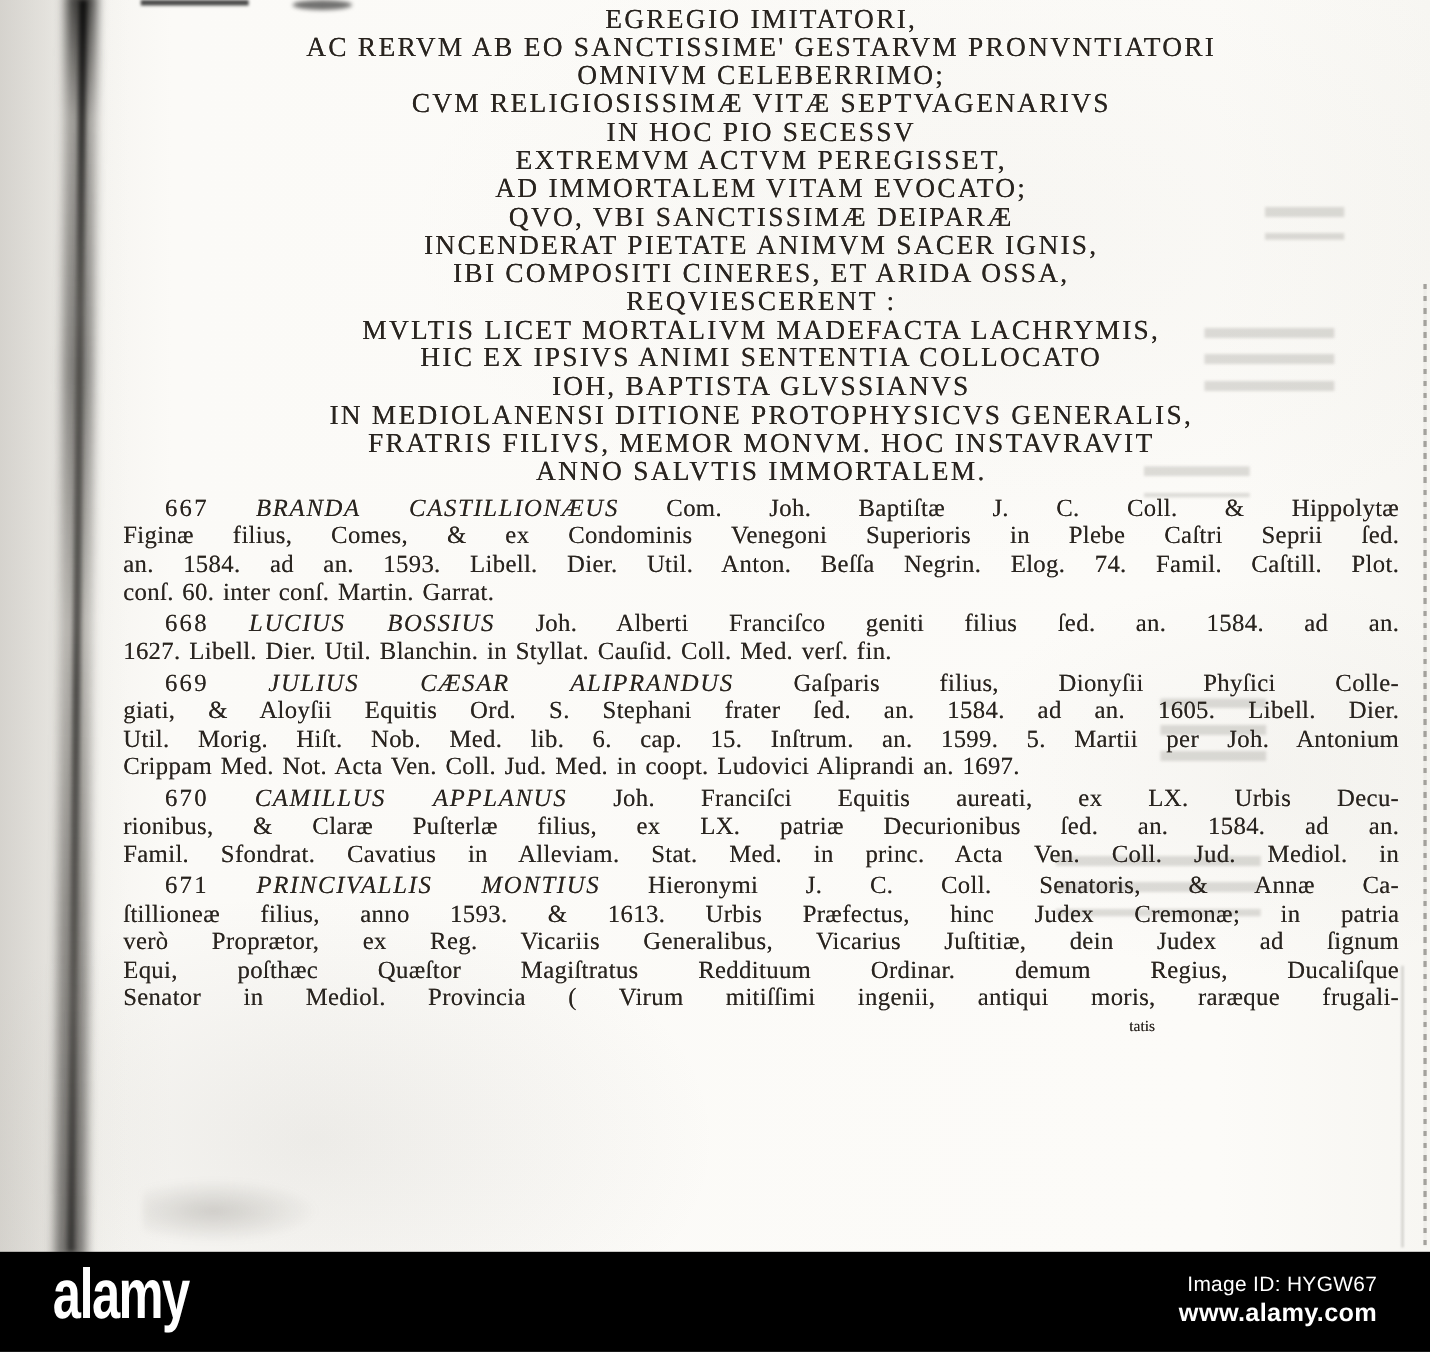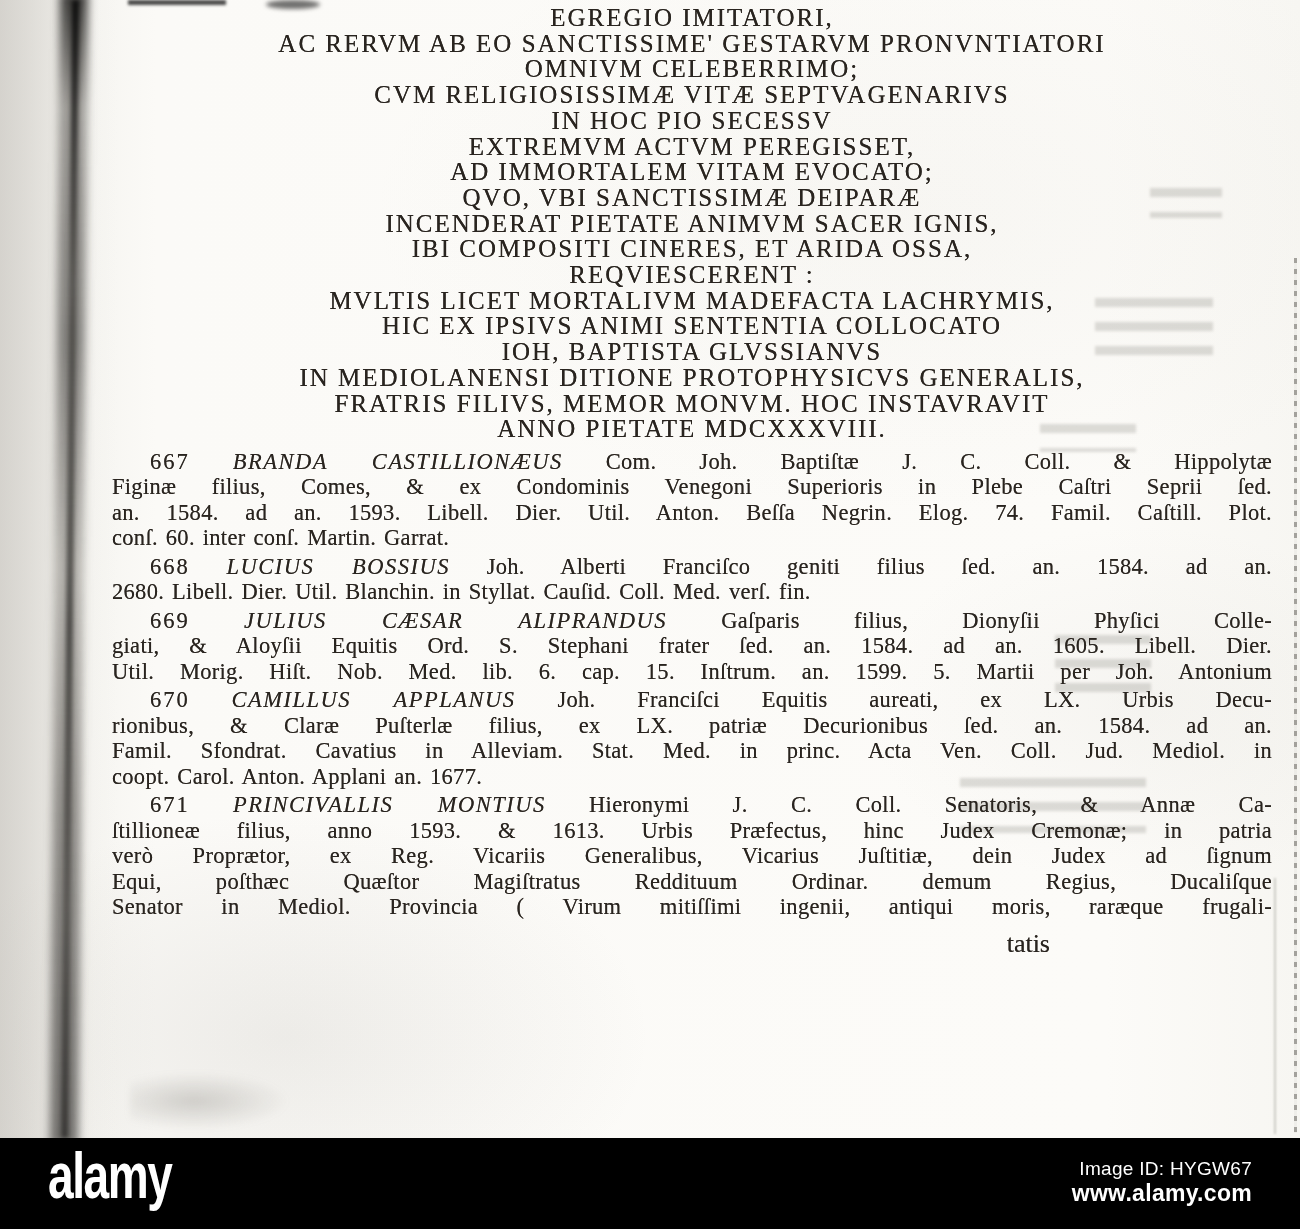--- a/index.html
+++ b/index.html
@@ -44,21 +44,21 @@
   .heading{text-shadow:0 0 0.6px rgba(40,35,30,0.85);}
   .h-line{font-size:25px;line-height:25.7px;text-align:center;letter-spacing:2px;white-space:nowrap;}
   .entries{margin-top:7px;font-size:22.5px;line-height:25.5px;letter-spacing:0.3px;word-spacing:2px;
     text-shadow:0 0 0.5px rgba(45,40,34,0.70);}
   .entry{margin-top:3px;}
   .line{text-align:justify;}
   .line.just{text-align-last:justify;}
   .line.first{text-indent:38px;}
   .e-num{letter-spacing:2px;}
   .e-name{font-style:italic;letter-spacing:1.5px;}
-  .catchword{margin-top:11px;text-align:right;padding-right:222px;font-size:26px;line-height:25.5px;
+  .catchword{margin-top:1px;text-align:right;padding-right:222px;font-size:14px;line-height:25.5px;
     text-shadow:0 0 0.5px rgba(45,40,34,0.70);}
   
   .bar{position:absolute;left:0;top:1138px;width:1300px;height:91px;background:#000000;}
   .logo{position:absolute;left:48px;top:6px;color:#ffffff;
     font-family:"Liberation Sans","DejaVu Sans",sans-serif;font-weight:700;
     font-size:64px;line-height:64px;letter-spacing:-2px;
     transform:scaleX(0.72);transform-origin:left center;}
   .meta{position:absolute;right:48px;top:19px;text-align:right;color:#ffffff;
     font-family:"Liberation Sans","DejaVu Sans",sans-serif;}
   .meta-id{font-size:19px;line-height:23px;font-weight:400;letter-spacing:0.3px;}
@@ -93,43 +93,43 @@
         <div class="h-line">AD IMMORTALEM VITAM EVOCATO;</div>
         <div class="h-line">QVO, VBI SANCTISSIMÆ DEIPARÆ</div>
         <div class="h-line">INCENDERAT PIETATE ANIMVM SACER IGNIS,</div>
         <div class="h-line">IBI COMPOSITI CINERES, ET ARIDA OSSA,</div>
         <div class="h-line">REQVIESCERENT :</div>
         <div class="h-line">MVLTIS LICET MORTALIVM MADEFACTA LACHRYMIS,</div>
         <div class="h-line">HIC EX IPSIVS ANIMI SENTENTIA COLLOCATO</div>
         <div class="h-line">IOH, BAPTISTA GLVSSIANVS</div>
         <div class="h-line">IN MEDIOLANENSI DITIONE PROTOPHYSICVS GENERALIS,</div>
         <div class="h-line">FRATRIS FILIVS, MEMOR MONVM. HOC INSTAVRAVIT</div>
-        <div class="h-line">ANNO PIETATE MDCXXXVIII.</div>
+        <div class="h-line">ANNO SALVTIS IMMORTALEM.</div>
       </div>
     <div class="entries">
         <div class="entry">
           <div class="line just first"><span class="e-num">667</span> <span class="e-name">BRANDA CASTILLIONÆUS</span> <span class="e-rest">Com. Joh. Baptiſtæ J. C. Coll. &amp; Hippolytæ</span></div>
           <div class="line just">Figinæ filius, Comes, &amp; ex Condominis Venegoni Superioris in Plebe Caſtri Seprii ſed.</div>
           <div class="line just">an. 1584. ad an. 1593. Libell. Dier. Util. Anton. Beſſa Negrin. Elog. 74. Famil. Caſtill. Plot.</div>
           <div class="line">conſ. 60. inter conſ. Martin. Garrat.</div>
         </div>
         <div class="entry">
           <div class="line just first"><span class="e-num">668</span> <span class="e-name">LUCIUS BOSSIUS</span> <span class="e-rest">Joh. Alberti Franciſco geniti filius ſed. an. 1584. ad an.</span></div>
-          <div class="line">2680. Libell. Dier. Util. Blanchin. in Styllat. Cauſid. Coll. Med. verſ. fin.</div>
+          <div class="line">1627. Libell. Dier. Util. Blanchin. in Styllat. Cauſid. Coll. Med. verſ. fin.</div>
         </div>
         <div class="entry">
           <div class="line just first"><span class="e-num">669</span> <span class="e-name">JULIUS CÆSAR ALIPRANDUS</span> <span class="e-rest">Gaſparis filius, Dionyſii Phyſici Colle-</span></div>
           <div class="line just">giati, &amp; Aloyſii Equitis Ord. S. Stephani frater ſed. an. 1584. ad an. 1605. Libell. Dier.</div>
           <div class="line just">Util. Morig. Hiſt. Nob. Med. lib. 6. cap. 15. Inſtrum. an. 1599. 5. Martii per Joh. Antonium</div>
+          <div class="line">Crippam Med. Not. Acta Ven. Coll. Jud. Med. in coopt. Ludovici Aliprandi an. 1697.</div>
         </div>
         <div class="entry">
           <div class="line just first"><span class="e-num">670</span> <span class="e-name">CAMILLUS APPLANUS</span> <span class="e-rest">Joh. Franciſci Equitis aureati, ex LX. Urbis Decu-</span></div>
           <div class="line just">rionibus, &amp; Claræ Puſterlæ filius, ex LX. patriæ Decurionibus ſed. an. 1584. ad an.</div>
           <div class="line just">Famil. Sfondrat. Cavatius in Alleviam. Stat. Med. in princ. Acta Ven. Coll. Jud. Mediol. in</div>
-          <div class="line">coopt. Carol. Anton. Applani an. 1677.</div>
         </div>
         <div class="entry">
           <div class="line just first"><span class="e-num">671</span> <span class="e-name">PRINCIVALLIS MONTIUS</span> <span class="e-rest">Hieronymi J. C. Coll. Senatoris, &amp; Annæ Ca-</span></div>
           <div class="line just">ſtillioneæ filius, anno 1593. &amp; 1613. Urbis Præfectus, hinc Judex Cremonæ; in patria</div>
           <div class="line just">verò Proprætor, ex Reg. Vicariis Generalibus, Vicarius Juſtitiæ, dein Judex ad ſignum</div>
           <div class="line just">Equi, poſthæc Quæſtor Magiſtratus Reddituum Ordinar. demum Regius, Ducaliſque</div>
           <div class="line just">Senator in Mediol. Provincia ( Virum mitiſſimi ingenii, antiqui moris, raræque frugali-</div>
         </div>
       </div>
     <div class="catchword">tatis</div>

